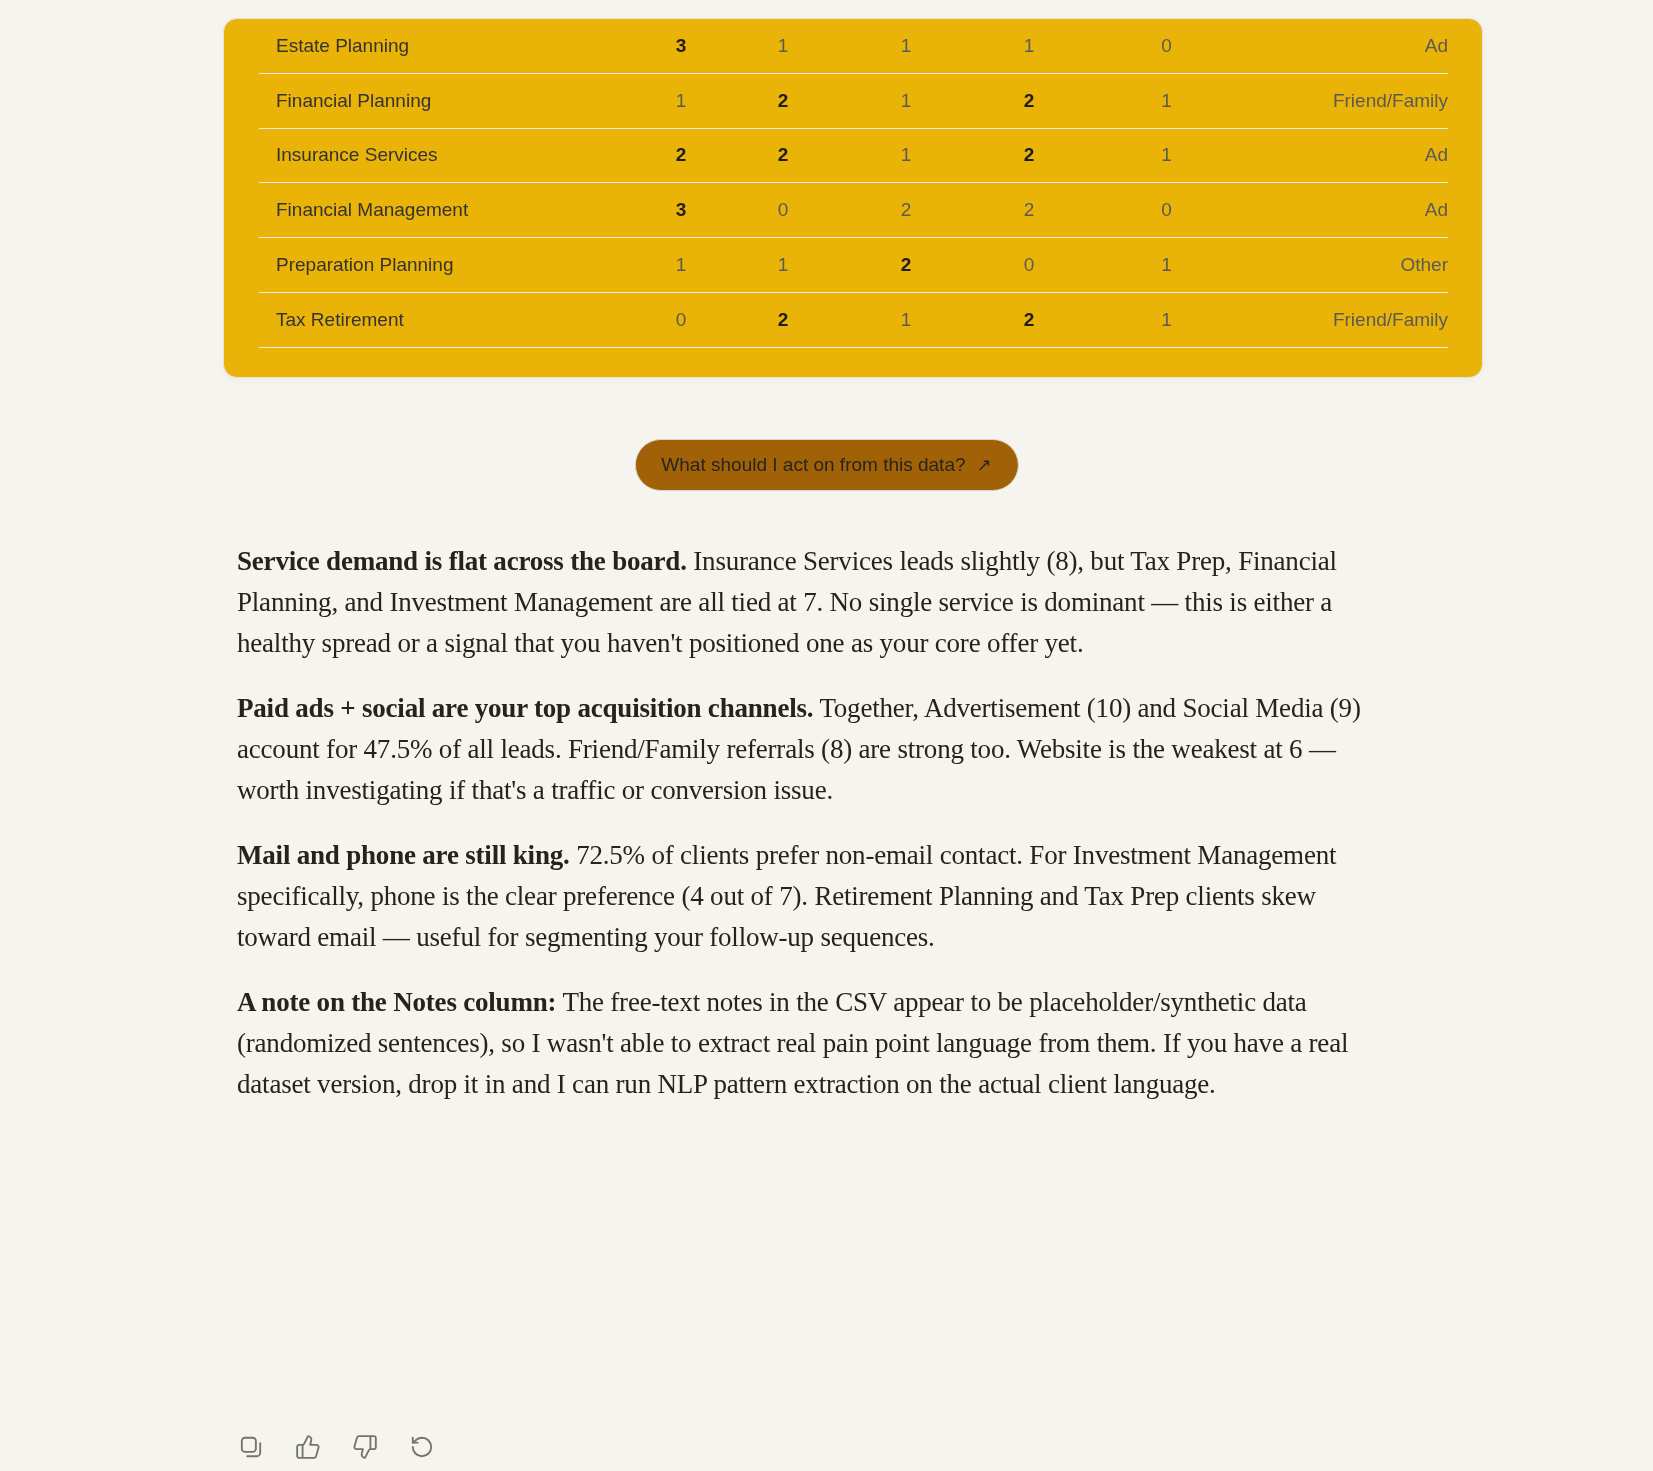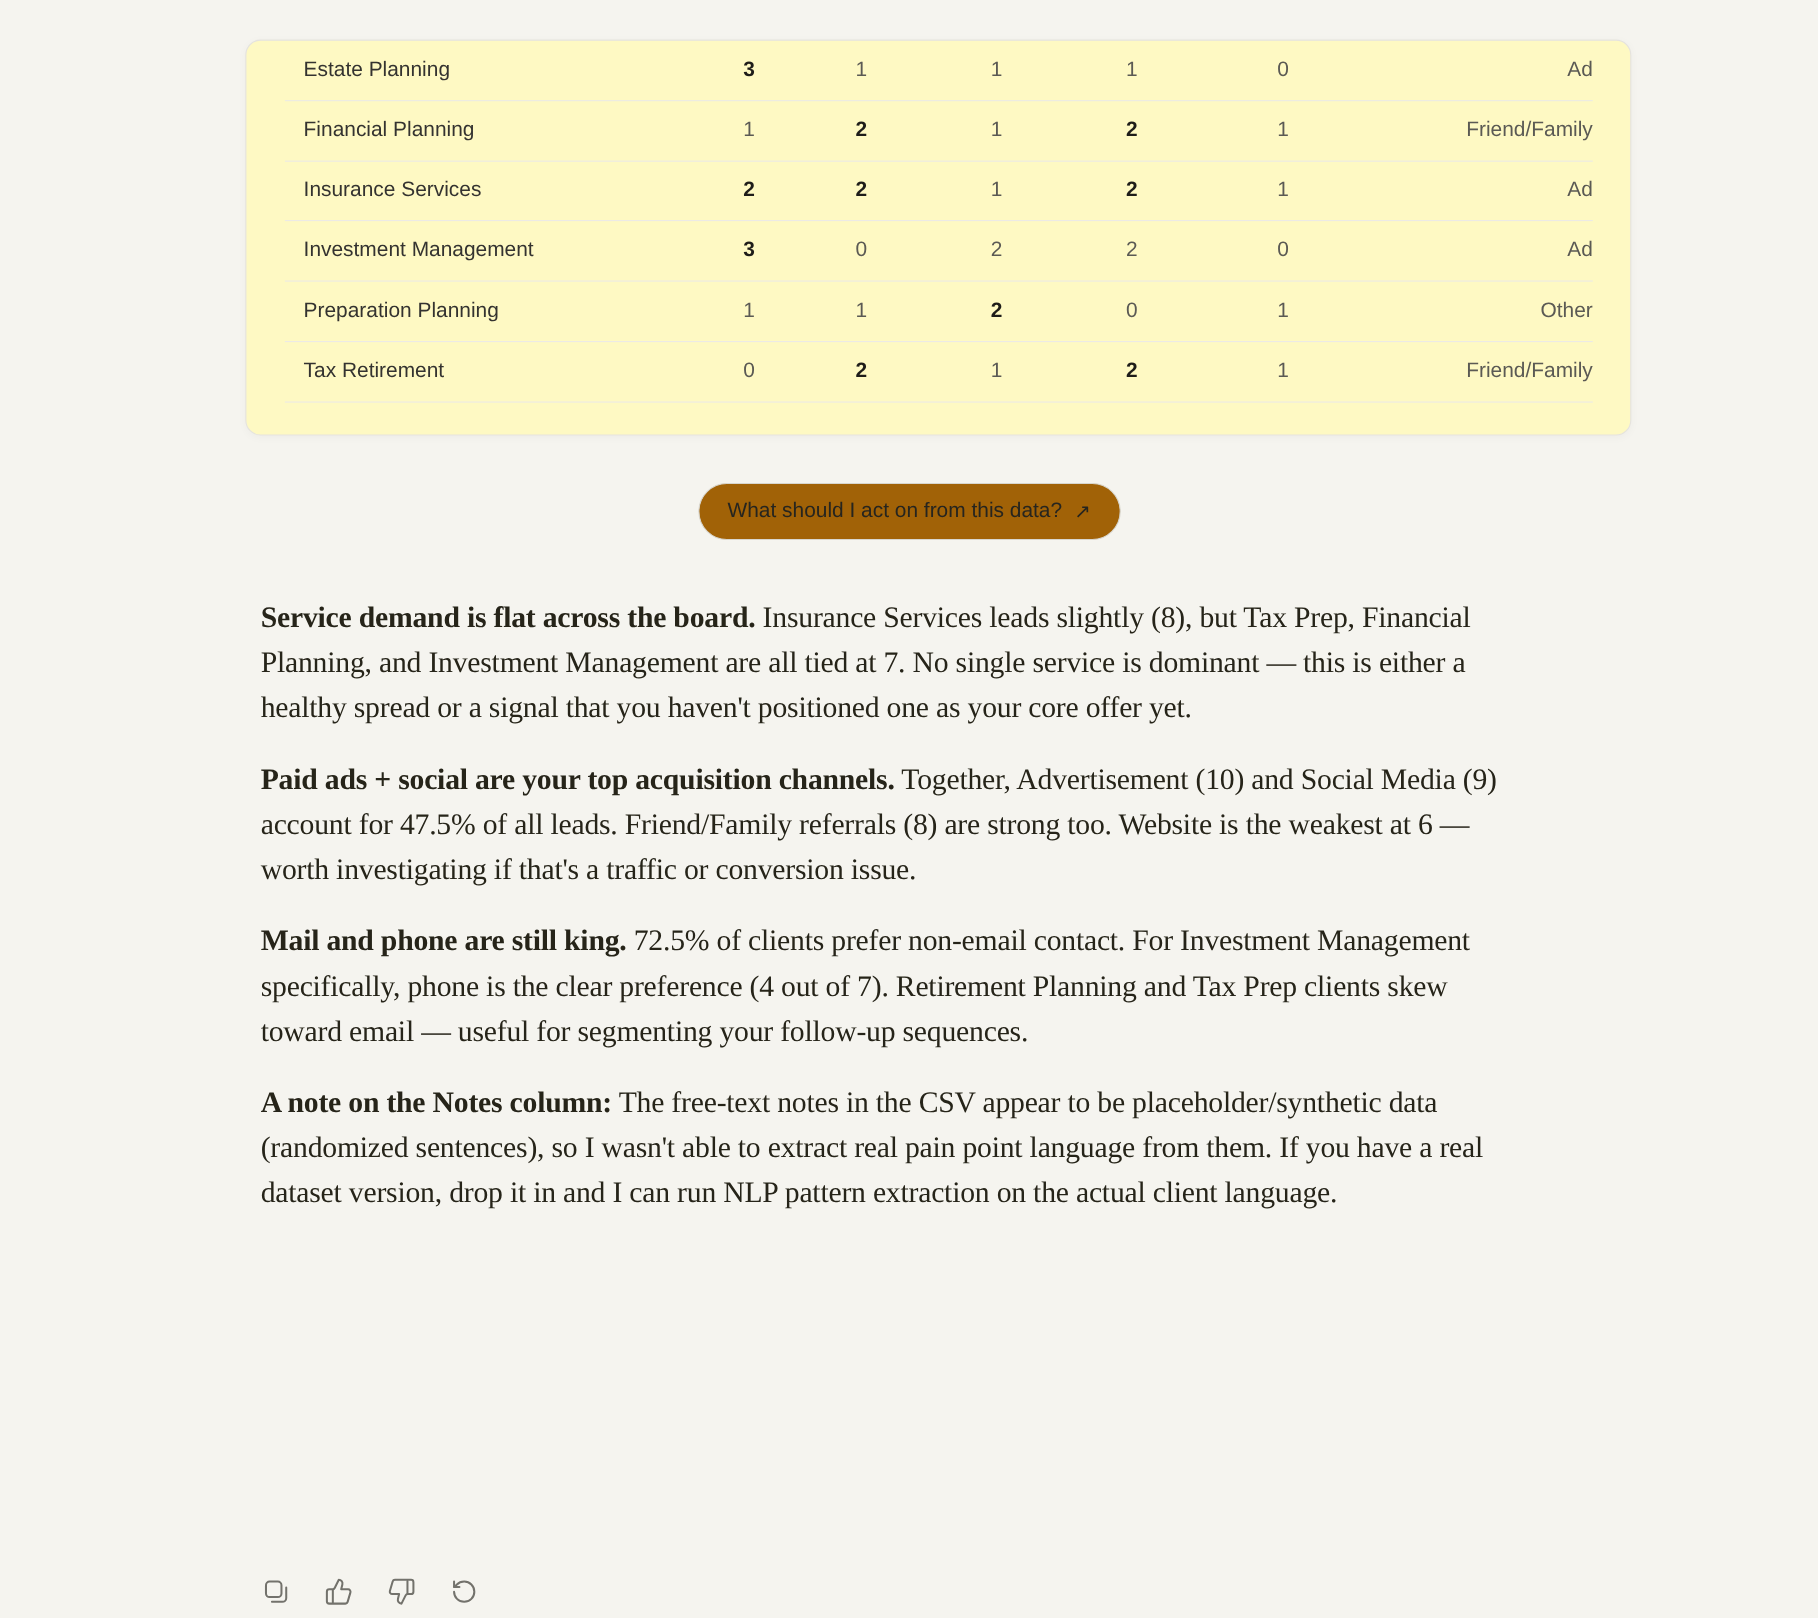--- a/index.html
+++ b/index.html
@@ -7,23 +7,23 @@
   body {
     position:relative;
     background:#f5f4ef;
     font-family:"Liberation Sans", sans-serif;
     overflow:hidden;
   }
 
   
   .card {
     position:absolute;
-    left:223px; top:36px;
+    left:223px; top:18px;
     width:1260px; height:360px;
-    background:#fef9c3;
+    background:#eab308;
     border:1px solid #e5e3de;
     border-radius:14px;
     box-shadow:0 2px 8px rgba(0,0,0,0.03);
     overflow:hidden;
   }
   .table { position:absolute; left:35px; right:34px; top:0; }
   .trow {
     display:grid;
     grid-template-columns:371px 102px 102px 144px 102px 173px 1fr;
     align-items:center;
@@ -117,21 +117,21 @@
       <div class="cell service">Insurance Services</div>
       <div class="cell num emph">2</div>
       <div class="cell num emph">2</div>
       <div class="cell num">1</div>
       <div class="cell num emph">2</div>
       <div class="cell num">1</div>
       <div class="cell channel">Ad</div>
     </div>
 
     <div class="trow">
-      <div class="cell service">Investment Management</div>
+      <div class="cell service">Financial Management</div>
       <div class="cell num emph">3</div>
       <div class="cell num">0</div>
       <div class="cell num">2</div>
       <div class="cell num">2</div>
       <div class="cell num">0</div>
       <div class="cell channel">Ad</div>
     </div>
 
     <div class="trow">
       <div class="cell service">Preparation Planning</div>

